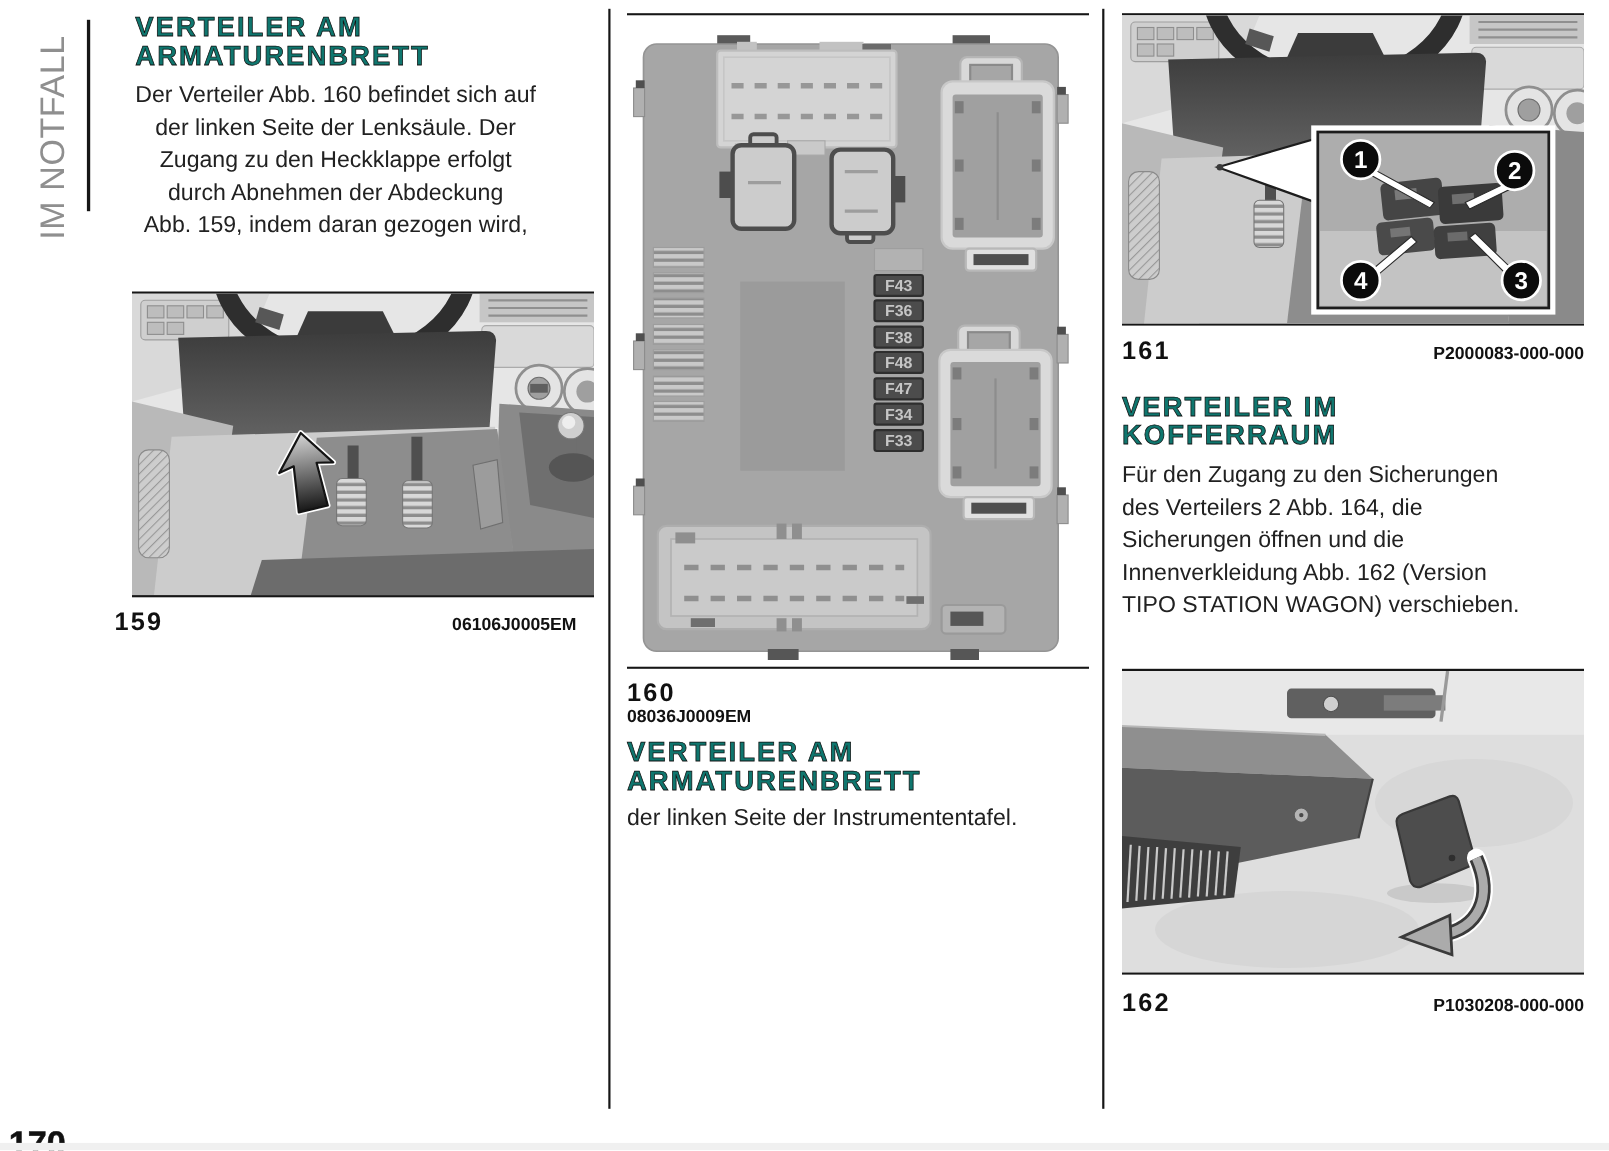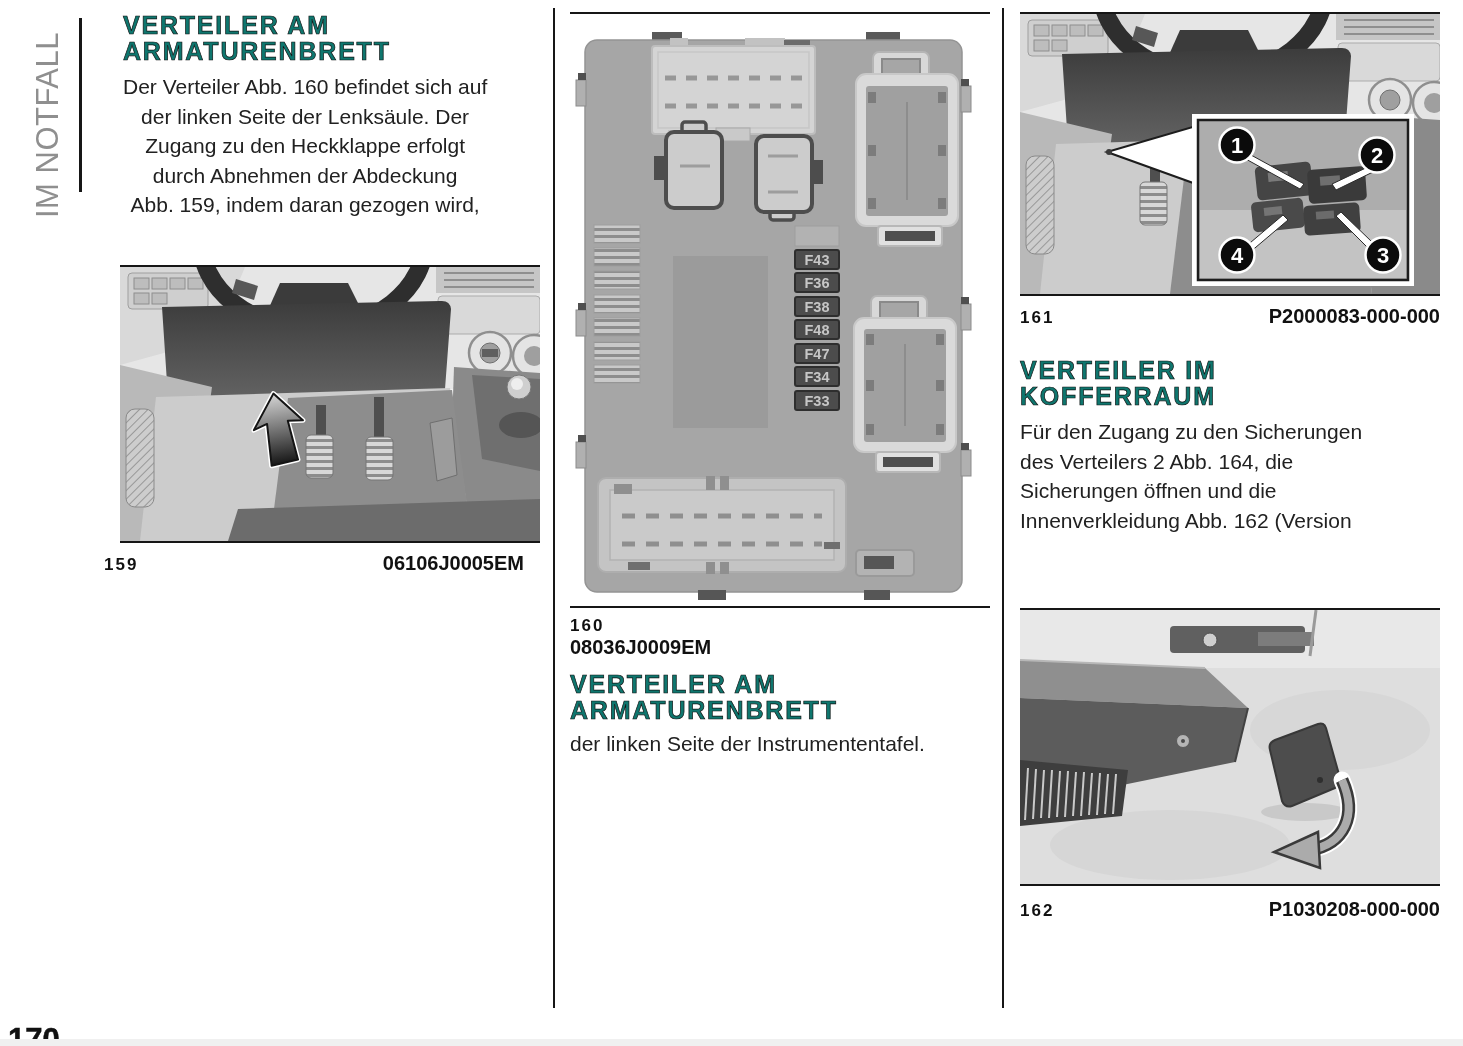--- a/index.html
+++ b/index.html
@@ -20,22 +20,22 @@
     line-height:26px; color:#0f766e; -webkit-text-stroke:0.7px #121212;
   }
   .body-text { position:absolute; font-size:21px; line-height:29.5px; color:#212121; }
   .figure {
     position:absolute; width:420px; border-top:2px solid #161616; border-bottom:2px solid #161616;
     background:#fff;
   }
   .caption {
     position:absolute; width:420px; display:flex; justify-content:space-between; align-items:baseline;
   }
-  .fig-num { font-size:17px; font-weight:700; letter-spacing:2px; color:#111; }
-  .fig-code { font-size:20px; font-weight:700; color:#111; }
+  .fig-num { font-size:23px; font-weight:700; letter-spacing:2px; color:#111; }
+  .fig-code { font-size:16px; font-weight:700; color:#111; }
   .page-number {
     position:absolute; left:8px; top:1022px; font-size:31px; font-weight:700; color:#111;
     -webkit-text-stroke:0.5px #111;
   }
   .bottom-bar { position:absolute; left:0; top:1039px; width:1463px; height:7px; background:#f0f0f0; }
   svg { display:block; }
 </style>
 </head>
 <body>
 
@@ -427,20 +427,21 @@
 
   <div class="heading" style="left:1020px; top:357px;">
     <div>VERTEILER IM</div>
     <div>KOFFERRAUM</div>
   </div>
   <div class="body-text" style="left:1020px; top:417px;">
     <div>Für den Zugang zu den Sicherungen</div>
     <div>des Verteilers 2 Abb. 164, die</div>
     <div>Sicherungen öffnen und die</div>
     <div>Innenverkleidung Abb. 162 (Version</div>
+    <div>TIPO STATION WAGON) verschieben.</div>
   </div>
 
   <div class="figure" style="left:1020px; top:608px;">
     <svg width="420" height="274" viewBox="0 0 420 274">
       <rect width="420" height="274" fill="#dedede"></rect>
       <rect width="420" height="58" fill="#e8e8e8"></rect>
       <ellipse cx="320" cy="120" rx="90" ry="40" fill="#d7d7d7"></ellipse>
       <ellipse cx="150" cy="235" rx="120" ry="35" fill="#d6d6d6"></ellipse>
       <g>
         <rect x="150" y="16" width="135" height="27" rx="4" fill="#606060"></rect>

